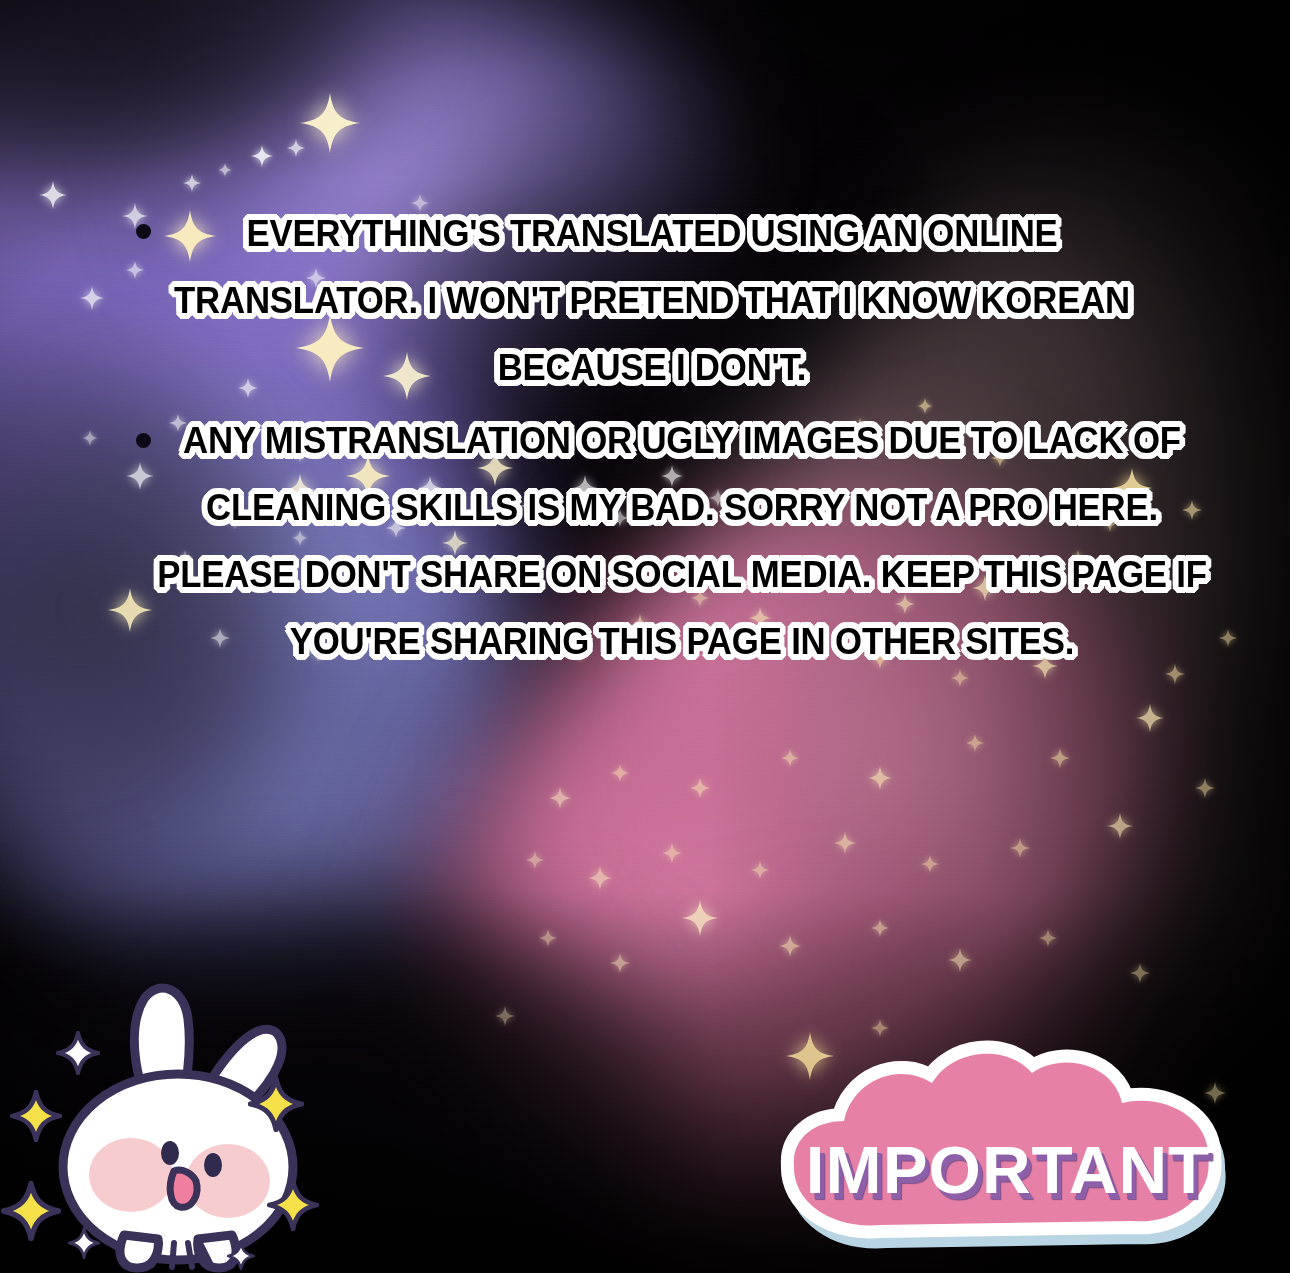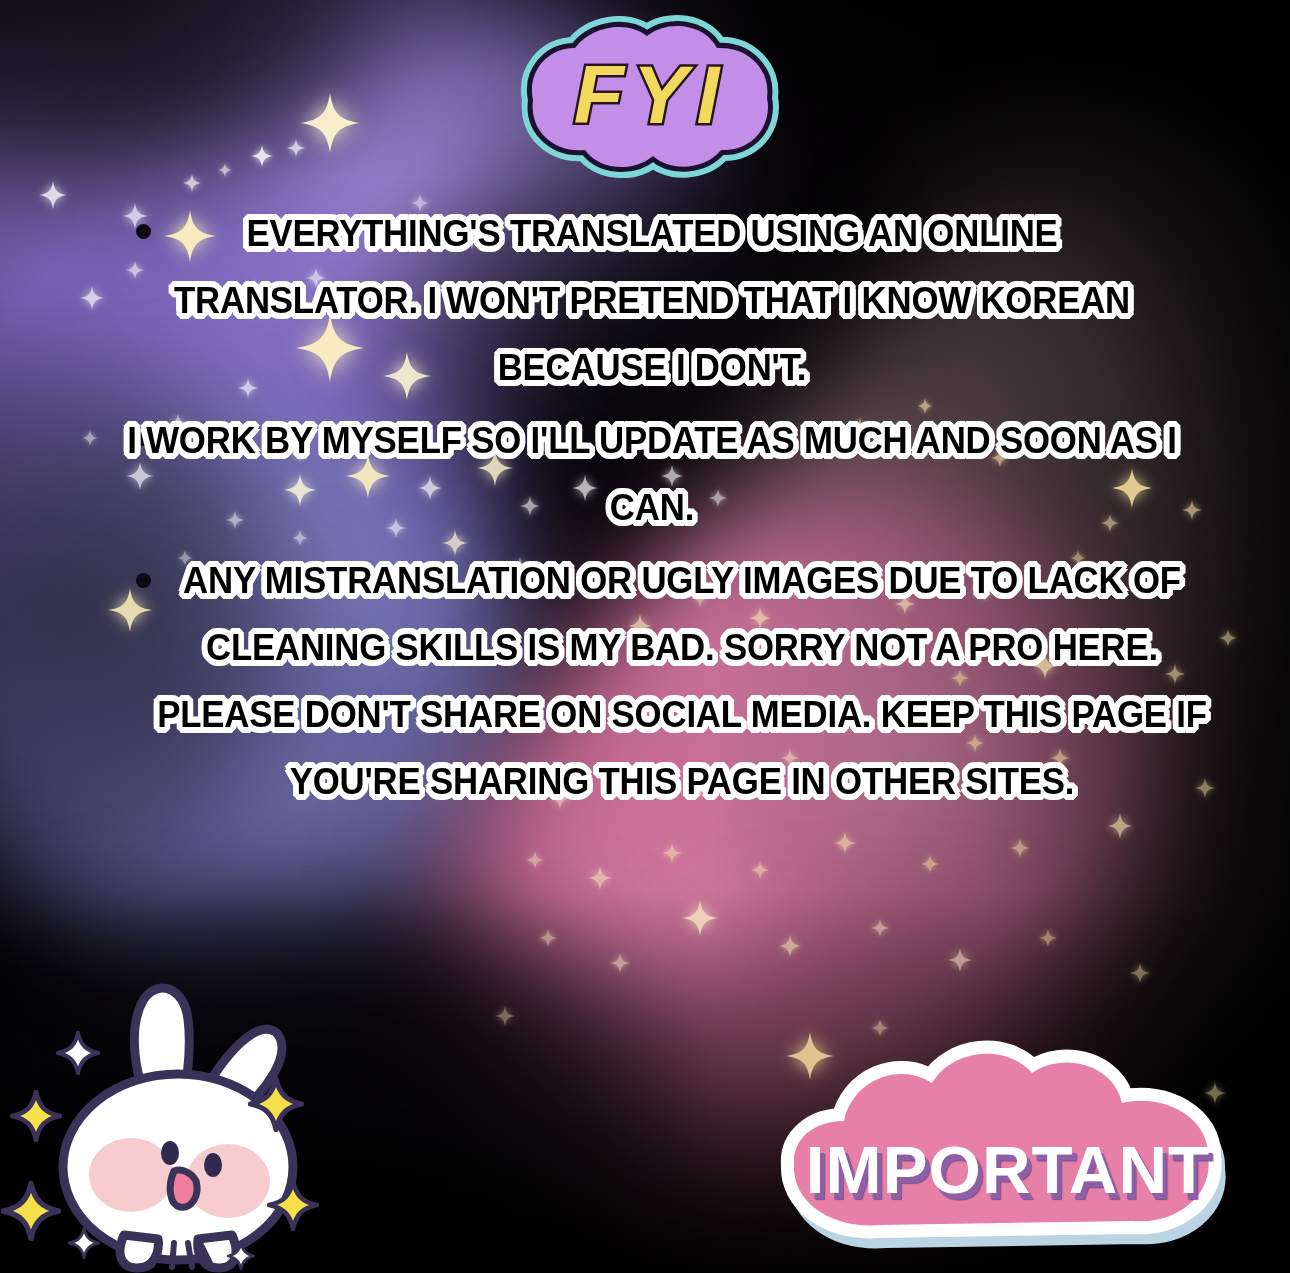--- a/index.html
+++ b/index.html
@@ -466,55 +466,28 @@
           <path d="M0 -50 C 5 -16, 16 -5, 50 0 C 16 5, 5 16, 0 50 C -5 16, -16 5, -50 0 C -16 -5, -5 -16, 0 -50 Z" fill="#ffffff"></path>
         </svg></div>
       <div class="sparkle" style="left: 420px; top: 205px;"><svg width="18" height="18" viewBox="-50 -50 100 100" opacity="0.5" style="filter: drop-shadow(rgb(255, 255, 255) 0px 0px 3.15px);">
           <path d="M0 -50 C 5 -16, 16 -5, 50 0 C 16 5, 5 16, 0 50 C -5 16, -16 5, -50 0 C -16 -5, -5 -16, 0 -50 Z" fill="#ffffff"></path>
         </svg></div>
       <div class="sparkle" style="left: 472px; top: 240px;"><svg width="22" height="22" viewBox="-50 -50 100 100" opacity="0.6" style="filter: drop-shadow(rgb(255, 255, 255) 0px 0px 3.85px);">
           <path d="M0 -50 C 5 -16, 16 -5, 50 0 C 16 5, 5 16, 0 50 C -5 16, -16 5, -50 0 C -16 -5, -5 -16, 0 -50 Z" fill="#ffffff"></path>
         </svg></div>
     </div>
 
-  <div id="fyi-badge">
-    <svg viewBox="0 0 285 152" xmlns="http://www.w3.org/2000/svg" aria-hidden="true">
-      <defs>
-        <path id="fyi-cloud-path" d="M70 26
-             C 86 4, 122 -2, 142 14
-             C 163 -3, 200 2, 212 26
-             C 243 24, 266 48, 262 76
-             C 268 104, 246 130, 216 128
-             C 200 148, 166 150, 148 134
-             C 128 151, 94 148, 80 128
-             C 48 131, 24 108, 28 78
-             C 22 50, 42 26, 70 26 Z"></path>
-      </defs>
-
-      <use href="#fyi-cloud-path" fill="none" stroke="#7ed7d7" stroke-width="22" stroke-linejoin="round"></use>
-
-      <use href="#fyi-cloud-path" fill="#1c1230" stroke="#1c1230" stroke-width="10" stroke-linejoin="round"></use>
-
-      <use href="#fyi-cloud-path" fill="#c38ee8"></use>
-
-      <text id="fyi-text" x="146" y="101" text-anchor="middle" font-family="Liberation Sans, sans-serif" font-weight="bold" font-size="82" letter-spacing="9" fill="#f2d85c" stroke="#2a1320" stroke-width="5" paint-order="stroke fill" style="font-style:italic">FYI</text>
-    </svg>
-  </div>
 
   <div id="notice-list">
 
     <div class="notice-item item-1">
       <span class="bullet-dot"></span>
       <span class="notice-text">EVERYTHING'S TRANSLATED USING AN ONLINE TRANSLATOR. I WON'T PRETEND THAT I KNOW KOREAN BECAUSE I DON'T.</span>
     </div>
 
-    <div class="notice-item item-2">
-      <span class="bullet-dot"></span>
-      <span class="notice-text">I WORK BY MYSELF SO I'LL UPDATE AS MUCH  AND SOON AS I CAN.</span>
-    </div>
 
 
     <div class="notice-item item-4">
       <span class="bullet-dot"></span>
       <span class="notice-text">ANY MISTRANSLATION OR UGLY IMAGES DUE TO LACK OF CLEANING SKILLS IS MY BAD. SORRY NOT A PRO HERE. PLEASE DON'T SHARE ON SOCIAL MEDIA. KEEP THIS PAGE IF YOU'RE SHARING THIS PAGE IN OTHER SITES.</span>
     </div>
 
   </div>
 
   <div id="bunny-mascot">

